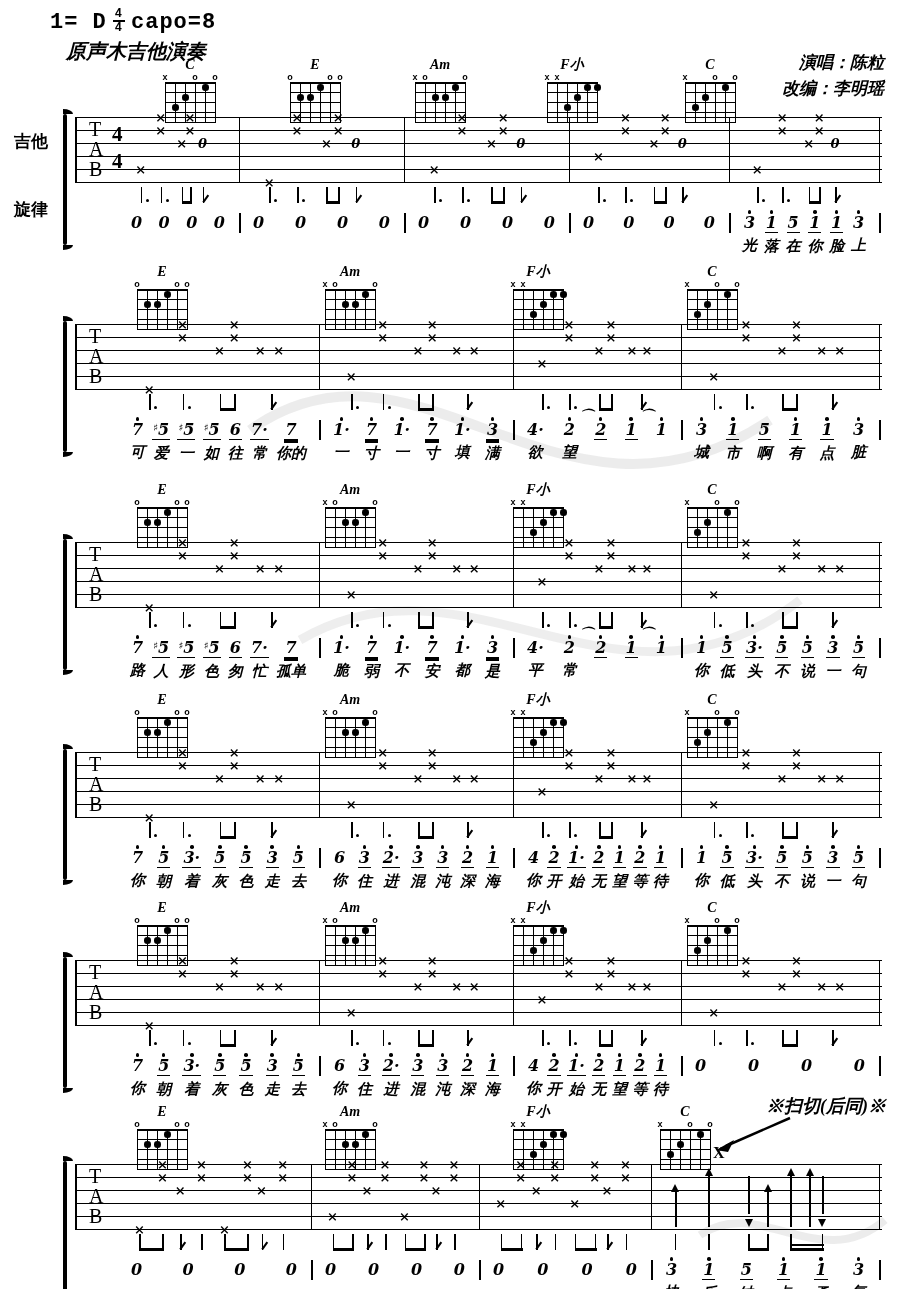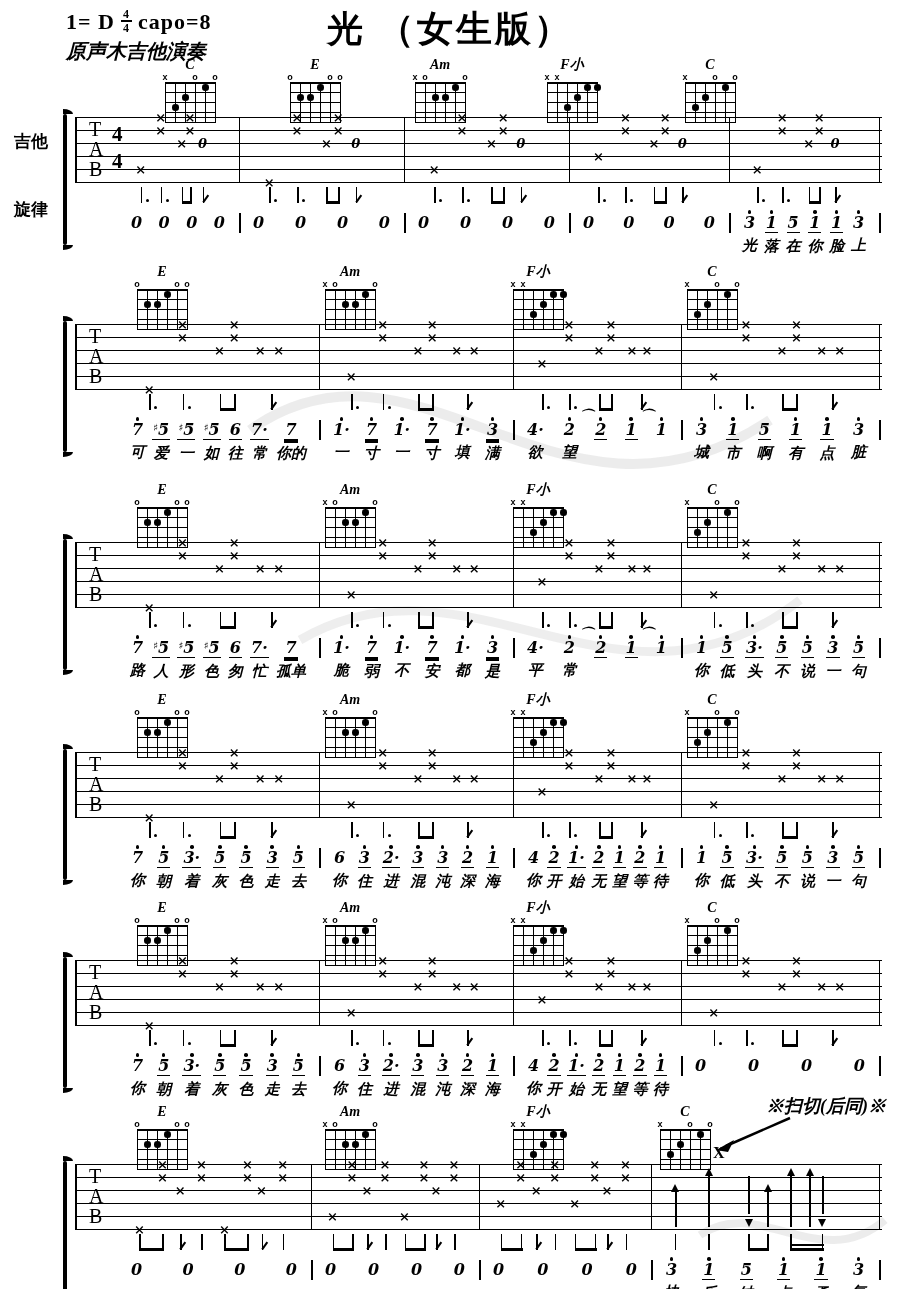--- a/index.html
+++ b/index.html
@@ -1,20 +1,20 @@
 <!DOCTYPE html>
 <html><head>
 <meta charset="utf-8">
 <style>
   html,body{margin:0;padding:0;background:#fff}
   .sheet{position:relative;width:900px;height:1289px;background:#fff;color:#000;
          font-family:"Liberation Sans",sans-serif;overflow:hidden}
   .abs{position:absolute}
-  .keyline{position:absolute;left:66px;top:8px;font-size:22px;font-weight:bold;
-           font-family:Liberation Serif, serif;letter-spacing:1px}
+  .keyline{position:absolute;left:50px;top:8px;font-size:22px;font-weight:bold;
+           font-family:Liberation Mono, monospace;letter-spacing:1px}
   .frac{display:inline-block;text-align:center;vertical-align:-3px;margin:0 6px;
         font-size:12px;line-height:1;font-weight:bold}
   .frac .ft{border-bottom:2px solid #000;padding:0 2px;display:block}
   .frac .fb{display:block;padding:0 2px}
   .subtitle{position:absolute;left:66px;top:38px;font-size:20px;font-weight:bold;font-style:italic;
             font-family:"Liberation Serif",serif}
   .songtitle{position:absolute;left:0;top:5px;width:100%;text-align:center;font-size:36px;
              font-weight:bold;font-family:"Liberation Serif",serif;letter-spacing:3px}
   .credits{position:absolute;right:16px;top:50px;text-align:right;font-weight:bold;font-style:italic;
            font-size:17px;line-height:1.5;font-family:"Liberation Serif",serif}
@@ -67,21 +67,24 @@
   <svg class="wm" width="900" height="1289" viewBox="0 0 900 1289">
     <path d="M250,430 C420,310 560,560 770,420" stroke="#e4e4e4" stroke-width="10" fill="none" opacity="0.7"></path>
     <path d="M300,640 C470,540 620,740 800,600" stroke="#e7e7e7" stroke-width="9" fill="none" opacity="0.7"></path>
     <path d="M700,1235 C760,1195 820,1275 885,1220" stroke="#e4e4e4" stroke-width="8" fill="none" opacity="0.7"></path>
   </svg>
 
   <div class="keyline">
     <span>1= D</span><span class="frac"><span class="ft">4</span><span class="fb">4</span></span><span>capo=8</span>
   </div>
   <div class="subtitle">原声木吉他演奏</div>
-  <div class="songtitle">光 （女生版）</div>
+  <div class="credits">
+    <div>演唱：陈粒</div>
+    <div>改编：李明瑶</div>
+  </div>
 
   <div class="sidelabel" style="top:130px">吉他</div>
   <div class="sidelabel" style="top:198px">旋律</div>
 
   <div id="systems">
       <div class="abs" style="left: 0px; top: 0px;">
         <div class="bracket" style="left: 63px; top: 114px; height: 131px;"></div>
         <div class="hline" style="left: 75px; top: 117px; width: 807px; height: 1.2px;"></div>
         <div class="hline" style="left: 75px; top: 130px; width: 807px; height: 1.2px;"></div>
         <div class="hline" style="left: 75px; top: 143px; width: 807px; height: 1.2px;"></div>

